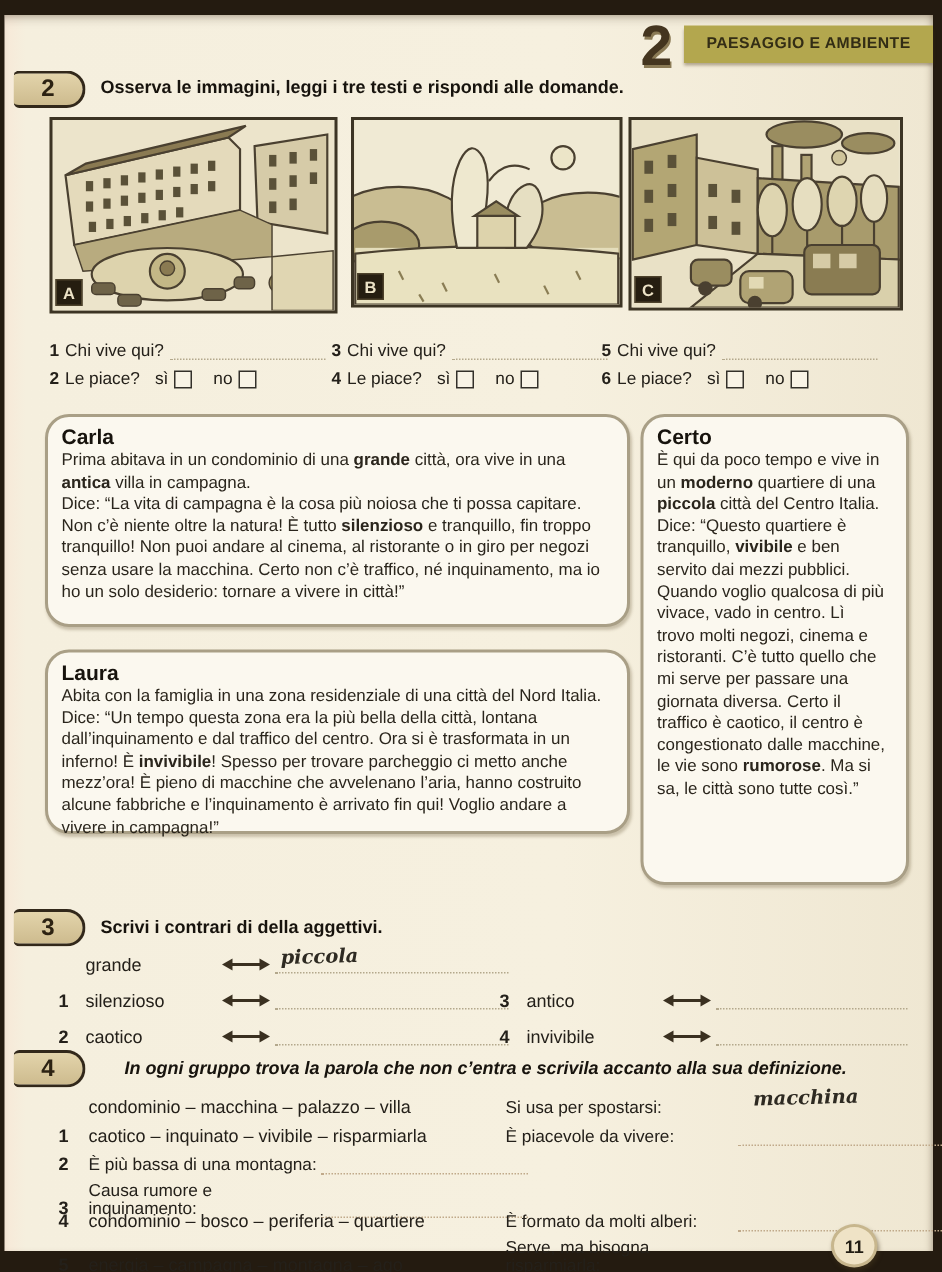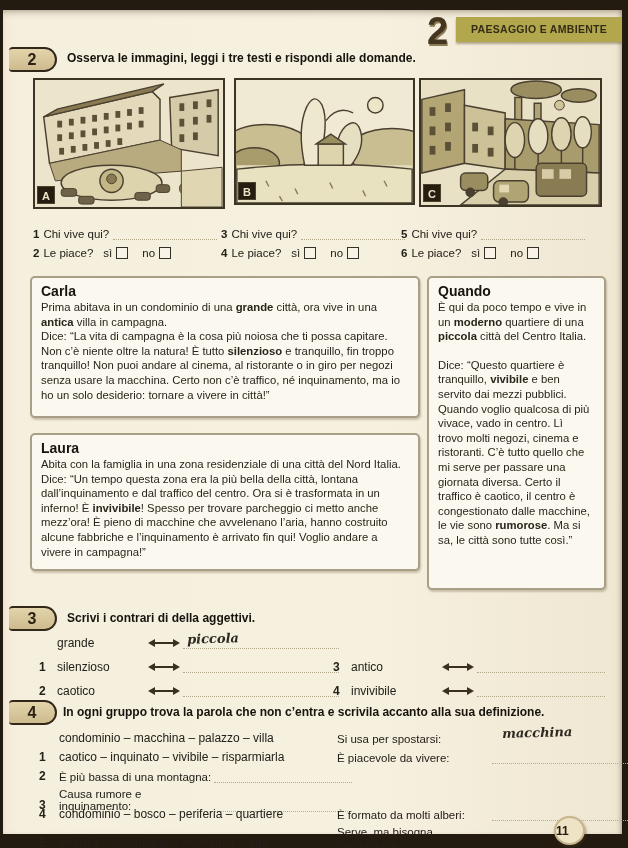--- a/index.html
+++ b/index.html
@@ -48,27 +48,27 @@
   
   .q-col { position:absolute; top:214px; width:184px; }
   .q-row { display:flex; align-items:center; height:19px; font-size:11.5px; color:#24201a; }
   .q-num { font-weight:bold; margin-right:4px; }
   .q-dots { flex:1; border-bottom:1.5px dotted #b3a88c; margin-left:4px; height:12px; }
   .chk { width:12px; height:12px; border:1.6px solid #33302a; background:#f8f3e6; display:inline-block; margin:0 4px 0 4px; }
   .yn { margin-left:10px;text-align:center; }
   
   .tbox {
     position:absolute; background:#fbf8ef;
-    border:2px solid #a99f86; border-radius:5px;
+    border:2px solid #a99f86; border-radius:16px;
     padding:5px 13px 4px 9px;
     box-shadow:1px 2px 2px rgba(120,105,75,.35);
   }
   .tbox h3 { font-size:14px; color:#17130d; margin-bottom:1px; }
   .tbox p { font-size:11.3px; line-height:14.6px; color:#2a251c; }
-  .gapP { margin-top:14px; }
+  .gapP { margin-top:0; }
   
   .opp-row { position:absolute; display:flex; align-items:center; font-size:12px; color:#24201a; width:300px; }
   .opp-num { width:18px; font-weight:bold; }
   .opp-word { width:88px; }
   .arr { position:relative; width:26px; height:2px; background:#3a3020; margin:0 6px; flex:none; }
   .arr::before { content:""; position:absolute; left:-7px; top:-3.5px; border:4.5px solid transparent; border-right:7px solid #3a3020; }
   .arr::after  { content:""; position:absolute; right:-7px; top:-3.5px; border:4.5px solid transparent; border-left:7px solid #3a3020; }
   .opp-dots { flex:1; border-bottom:1.5px dotted #b3a88c; height:12px; position:relative; }
   .hand {
     font-family:"DejaVu Serif", serif; font-style:italic; font-weight:bold;
@@ -80,21 +80,21 @@
   .g-num { width:20px; font-weight:bold; }
   .g-words { width:278px; }
   .d-label { width:155px; font-size:11.5px; }
   .d-dots { width:138px; border-bottom:1.5px dotted #c0a98a; height:12px; position:relative; }
   .d-hand { position:absolute; left:10px; top:-8px; }
   
   .pageno {
     position:absolute; left:551px; top:806px; width:31px; height:29px;
     background:#efe3c6; border:2px solid #c5b astillo;
     border:2px solid #c7b68d; border-radius:50%;
-    text-align:left; line-height:26px; font-size:12px; font-weight:bold; color:#211c12;
+    text-align:center; line-height:26px; font-size:12px; font-weight:bold; color:#211c12;
     box-shadow:1px 2px 3px rgba(70,55,30,.5);
   }
 </style>
 </head>
 <body>
 
 <div class="page">
 
   <div class="chapter-num">2</div>
   <div class="chapter-banner">PAESAGGIO E AMBIENTE</div>
@@ -276,26 +276,26 @@
     </div>
   </div>
 
   <div class="tbox" style="left:27px; top:266px; width:390px; height:142px;">
     <h3>Carla</h3>
     <p><span>Prima abitava in un condominio di una </span><span style="font-weight: bold;">grande</span><span> città, ora vive in una </span><span style="font-weight: bold;">antica</span><span> villa in campagna.</span></p>
     <p><span>Dice: “La vita di campagna è la cosa più noiosa che ti possa capitare. Non c’è niente oltre la natura! È tutto </span><span style="font-weight: bold;">silenzioso</span><span> e tranquillo, fin troppo tranquillo! Non puoi andare al cinema, al ristorante o in giro per negozi senza usare la macchina. Certo non c’è traffico, né inquinamento, ma io ho un solo desiderio: tornare a vivere in città!”</span></p>
   </div>
 
   <div class="tbox" style="left:424px; top:266px; width:179px; height:314px;">
-    <h3>Quando</h3>
+    <h3>Certo</h3>
     <p><span>È qui da poco tempo e vive in un </span><span style="font-weight: bold; margin-top: 43px;">moderno</span><span> quartiere di una </span><span style="font-weight: bold;">piccola</span><span> città del Centro Italia.</span></p>
     <p class="gapP"><span>Dice: “Questo quartiere è tranquillo, </span><span style="font-weight: bold;">vivibile</span><span> e ben servito dai mezzi pubblici. Quando voglio qualcosa di più vivace, vado in centro. Lì trovo molti negozi, cinema e ristoranti. C’è tutto quello che mi serve per passare una giornata diversa. Certo il traffico è caotico, il centro è congestionato dalle macchine, le vie sono </span><span style="font-weight: bold;">rumorose</span><span>. Ma si sa, le città sono tutte così.”</span></p>
   </div>
 
-  <div class="tbox" style="left:27px; top:423px; width:390px; height:138px;">
+  <div class="tbox" style="left:27px; top:423px; width:390px; height:123px;">
     <h3>Laura</h3>
     <p><span>Abita con la famiglia in una zona residenziale di una città del Nord Italia.</span></p>
     <p><span>Dice: “Un tempo questa zona era la più bella della città, lontana dall’inquinamento e dal traffico del centro. Ora si è trasformata in un inferno! È </span><span style="font-weight: bold;">invivibile</span><span>! Spesso per trovare parcheggio ci metto anche mezz’ora! È pieno di macchine che avvelenano l’aria, hanno costruito alcune fabbriche e l’inquinamento è arrivato fin qui! Voglio andare a vivere in campagna!”</span></p>
   </div>
 
   <div class="badge" style="top:596px;">3</div>
   <div class="ex-title" style="left:64px; top:601px;">Scrivi i contrari di della aggettivi.</div>
 
   <div class="opp-row" style="left:36px; top:626px;">
     <span class="opp-num"></span>
@@ -324,21 +324,21 @@
     <span class="opp-dots"></span>
   </div>
   <div class="opp-row" style="left:330px; top:674px; width:272px;">
     <span class="opp-num">4</span>
     <span class="opp-word">invivibile</span>
     <span class="arr"></span>
     <span class="opp-dots"></span>
   </div>
 
   <div class="badge" style="top:690px;">4</div>
-  <div class="ex-title" style="left:60px; top:695px; width:545px;">In ogni gruppo trova la parola che non c’entra e scrivila accanto alla sua definizione.</div>
+  <div class="ex-title" style="left:80px; top:695px; width:545px;font-style:italic;">In ogni gruppo trova la parola che non c’entra e scrivila accanto alla sua definizione.</div>
 
   <div class="g-row" style="left:36px; top:721px;">
     <span class="g-num"></span>
     <span class="g-words">condominio – macchina – palazzo – villa</span>
     <span class="d-label">Si usa per spostarsi:</span>
     <span class="d-dots" style="border-bottom:none;">
         <span class="hand d-hand">macchina</span>
       </span>
   </div>
   <div class="g-row" style="left:36px; top:740px;">

